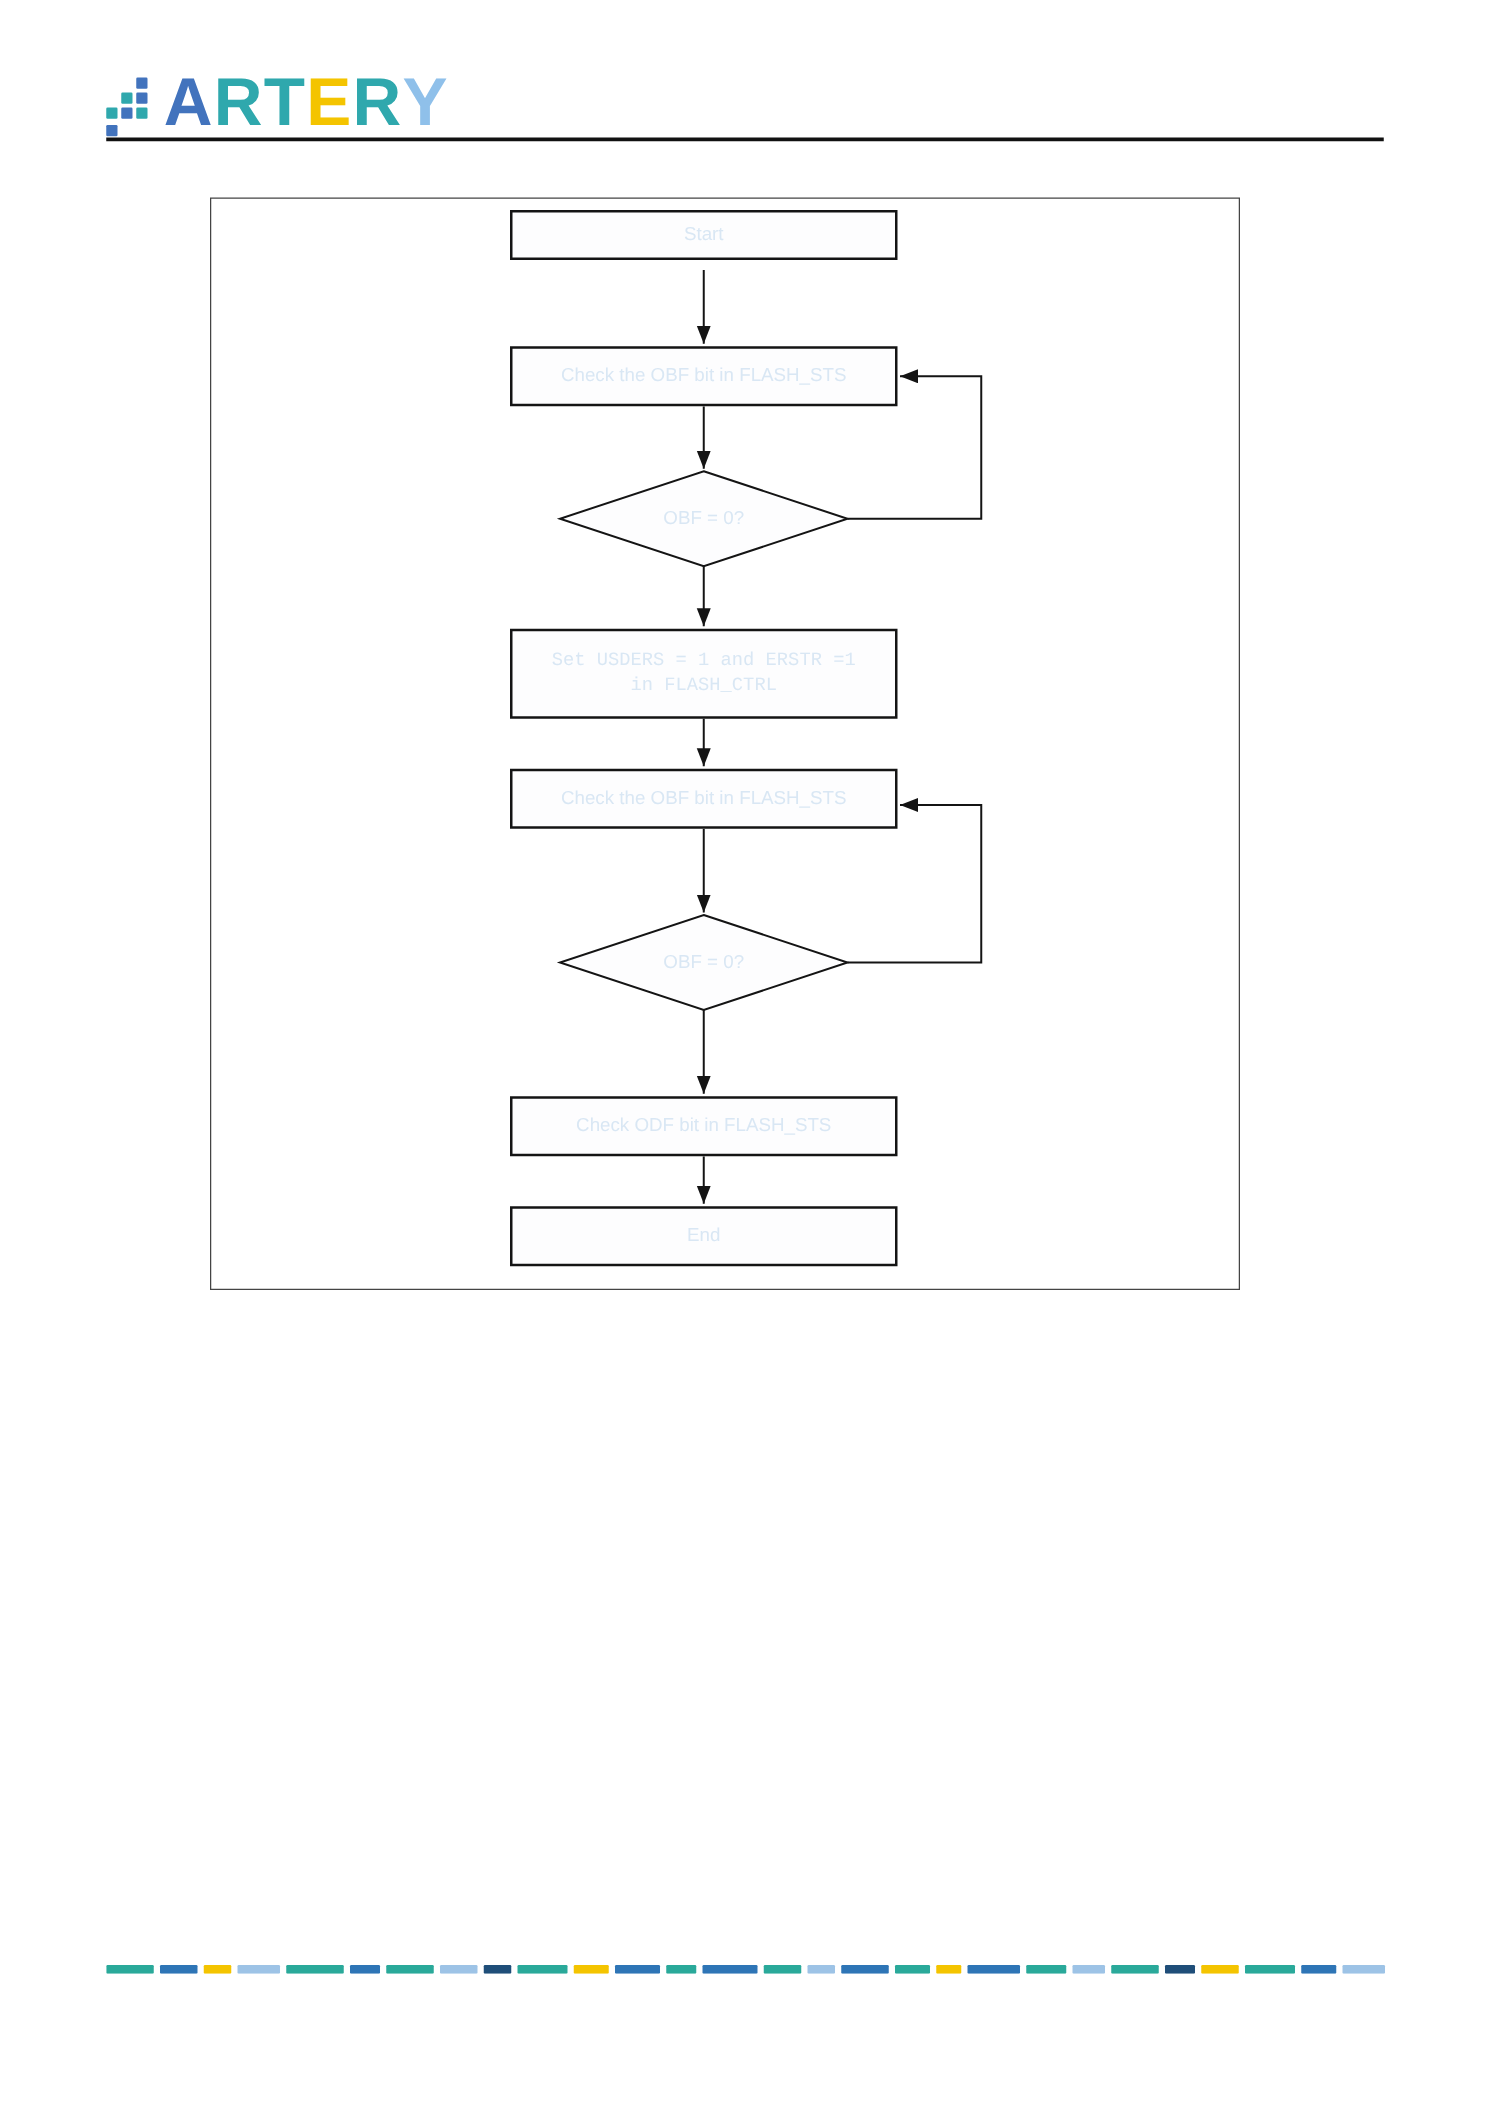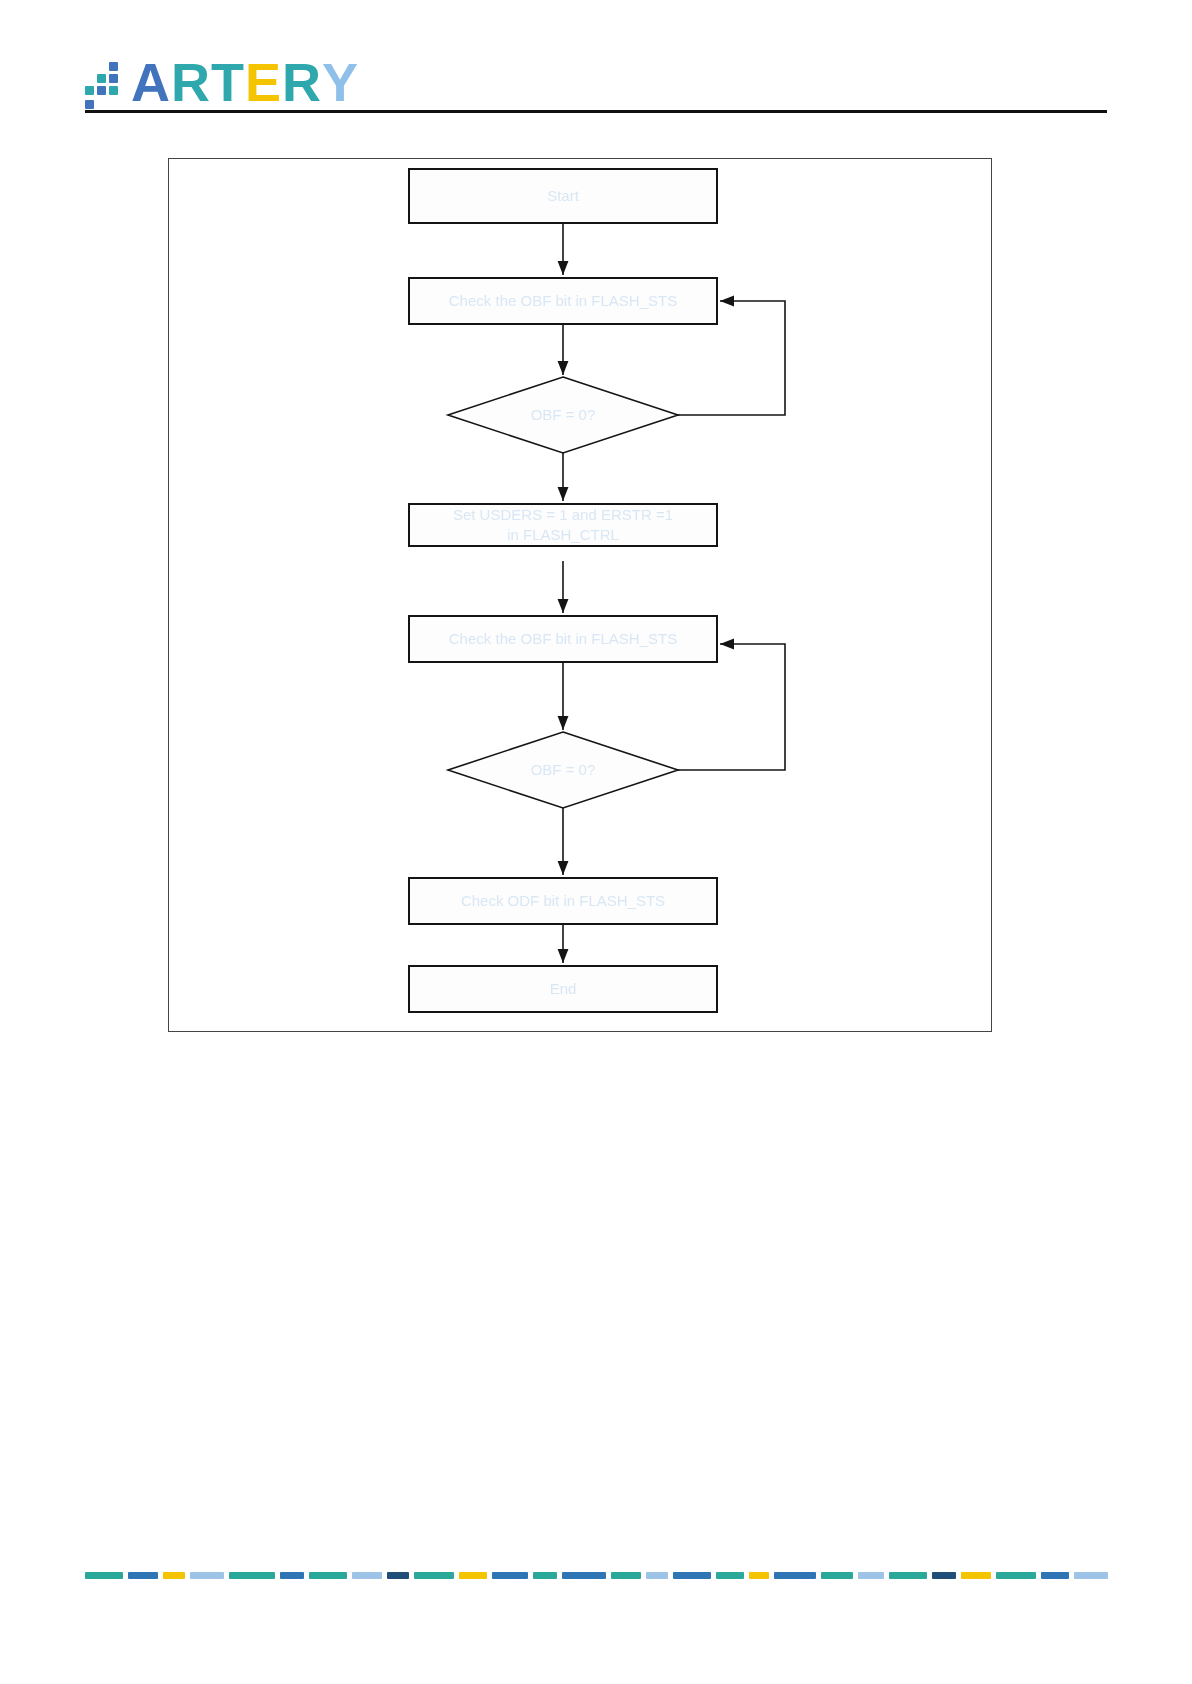--- a/index.html
+++ b/index.html
@@ -21,23 +21,23 @@
   .header-rule{position:absolute;left:85px;top:110px;width:1022px;height:3px;background:#111;}
 
   
   .frame{position:absolute;left:168px;top:158px;width:822px;height:872px;border:1px solid #444;background:#fff;}
 
   svg.connectors{position:absolute;left:0;top:0;width:1192px;height:1684px;pointer-events:none;}
 
   .fbox{position:absolute;width:310px;border:2px solid #141414;background:#fdfdfe;
         display:flex;flex-direction:column;align-items:center;justify-content:center;
         text-align:center;color:#d9e7f4;font-size:15px;line-height:1.35;box-sizing:border-box;}
-  .b-start{left:408px;top:168px;height:56px;}
+  .b-start{left:408px;top:168px;height:40px;}
   .b-check1{left:408px;top:277px;height:48px;}
-  .b-set{left:408px;top:503px;height:44px;}
+  .b-set{left:408px;top:503px;height:72px;font-family:Liberation Mono, monospace;}
   .b-check2{left:408px;top:615px;height:48px;}
   .b-read{left:408px;top:877px;height:48px;}
   .b-end{left:408px;top:965px;height:48px;}
 
   .dlabel{position:absolute;width:230px;text-align:center;color:#d9e7f4;font-size:15px;}
   .d1{left:448px;top:406px;}
   .d2{left:448px;top:761px;}
 
   
   .footer-bar{position:absolute;left:85px;top:1572px;width:1030px;height:7px;

